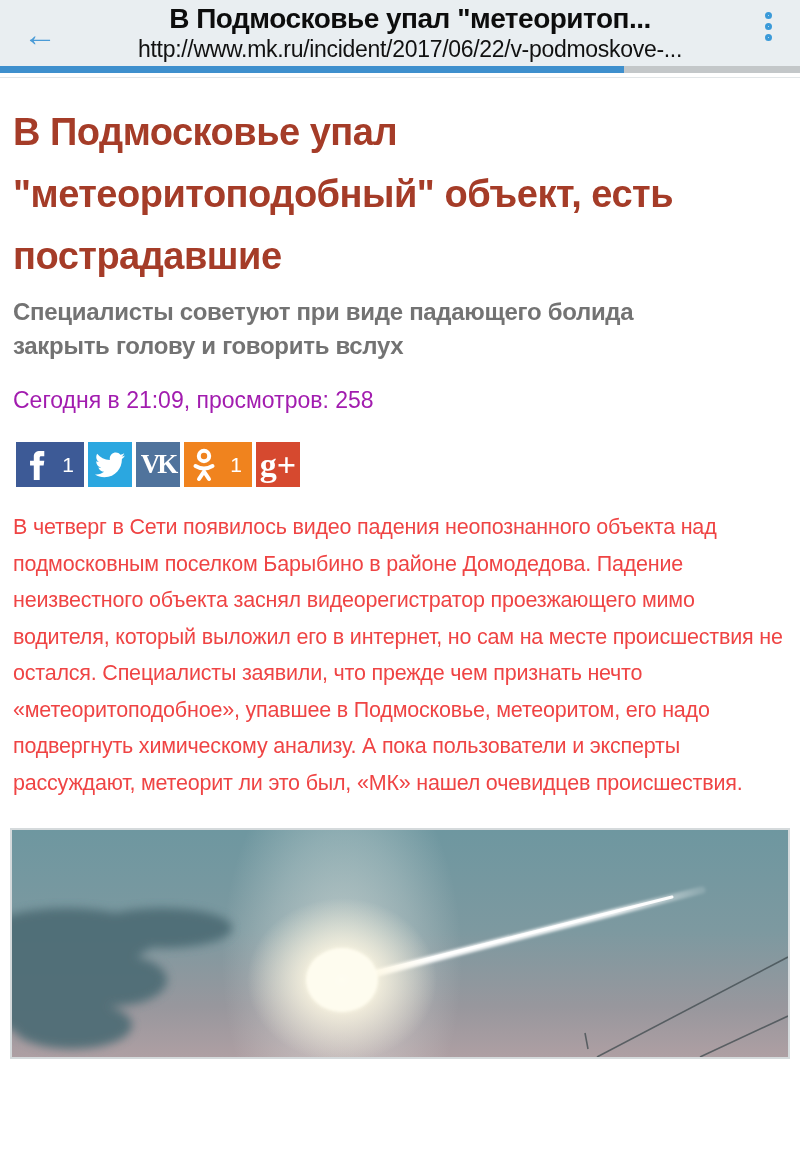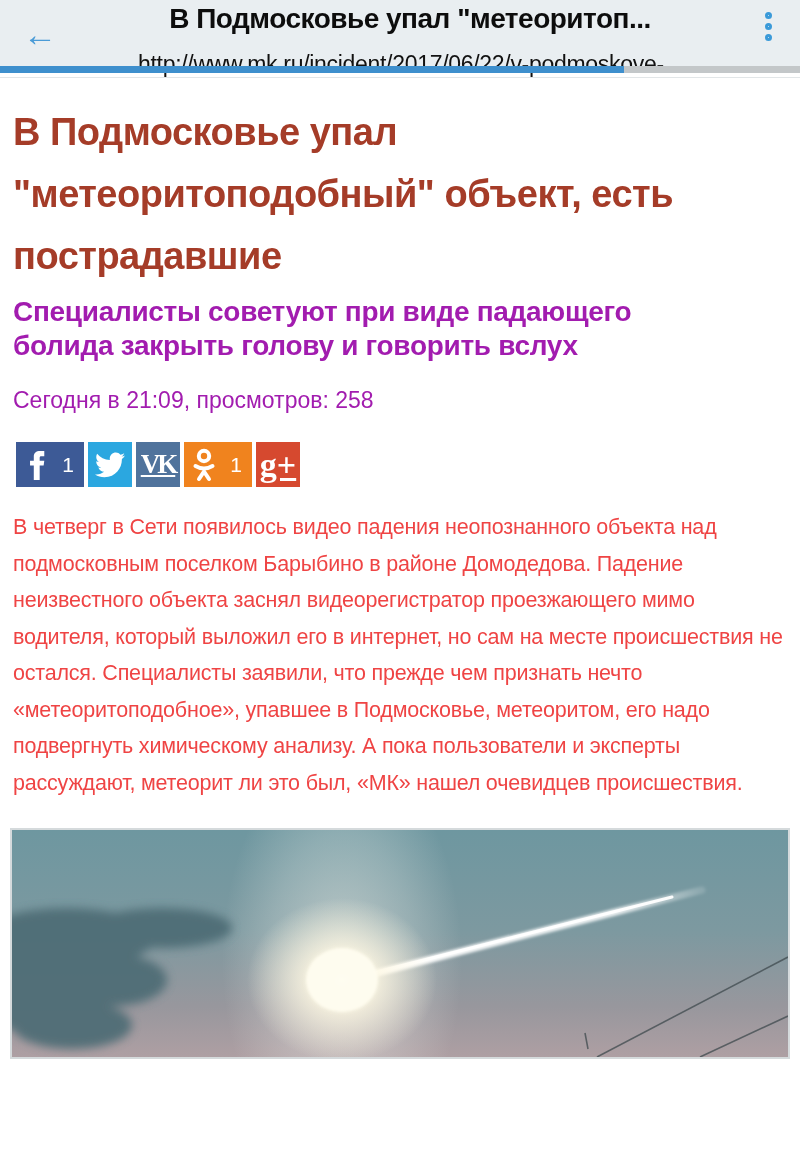--- a/index.html
+++ b/index.html
@@ -4,21 +4,21 @@
 <style>
   * { margin:0; padding:0; box-sizing:border-box; }
   body { font-family:"Liberation Sans", sans-serif; background:#777; }
   .screen { width:800px; height:1159px; margin:0 auto; background:#fff; overflow:hidden; position:relative; }
 
   
   .browser-bar { position:relative; height:73px; background:#e9eef1; }
   .back-btn { position:absolute; left:18px; top:14px; width:44px; height:40px; color:#4a9bd7; font-size:34px; line-height:40px; text-align:center; cursor:pointer; }
   .bar-center { position:absolute; left:70px; right:50px; top:0; text-align:center; }
   .b-title { font-size:28px; font-weight:bold; color:#0d0d0d; letter-spacing:-0.5px; margin-top:3px; white-space:nowrap; overflow:hidden; }
-  .b-url { font-size:23px; color:#111; letter-spacing:-0.3px; margin-top:16px; white-space:nowrap; overflow:hidden; }
+  .b-url { font-size:23px; color:#111; letter-spacing:-0.3px; margin-top:1px; white-space:nowrap; overflow:hidden; }
   .dots-btn { position:absolute; right:22px; top:12px; width:20px; cursor:pointer; }
   .dot { width:7px; height:7px; border:3px solid #3a9ad9; border-radius:50%; margin:0 auto 4px auto; background:transparent; }
   .progress-track { position:absolute; left:0; bottom:0; width:100%; height:7px; background:#c3c7c9; }
   .progress-fill { height:100%; width:0; background:#3e8fcd; }
   .chrome-gap { height:5px; background:#fff; border-bottom:1px solid #e2e6e8; }
 
   
   .site-header { height:99px; display:flex; align-items:center; border-bottom:1px solid #ececec; background:#fff; }
   .logo { font-family:"Liberation Serif", serif; font-style:italic; font-weight:bold; font-size:72px; line-height:92px; margin-left:14px; white-space:nowrap; cursor:pointer; }
   .logo-mk { color:#2766ad; }
@@ -27,26 +27,26 @@
   .nav-btn { display:table; color:#fff; letter-spacing:2px; cursor:pointer; }
   .nav-btn.news { font-size:15px; padding:5px 15px 4px 15px; }
   .nav-btn.fresh { font-size:17px; padding:6px 15px 5px 15px; margin-top:6px; }
   .spacer { flex:1; }
   .burger { width:58px; height:46px; background:#42484e; border-radius:6px; margin-right:16px; padding-top:9px; cursor:pointer; }
   .burger span { display:block; width:34px; height:5px; background:#fff; border-radius:1px; margin:0 auto 4.5px auto; }
 
   
   .article { padding:0 13px; }
   .a-title { margin-top:23px; font-size:38px; line-height:62px; font-weight:bold; letter-spacing:-0.5px; color:#a53c28; max-width:680px; }
-  .a-sub { margin-top:8px; font-size:28px; line-height:34px; font-weight:bold; letter-spacing:-0.3px; color:#a21caf; max-width:710px; }
+  .a-sub { margin-top:8px; font-size:24px; line-height:34px; font-weight:bold; letter-spacing:-0.3px; color:#737373; max-width:710px; }
   .a-meta { margin-top:24px; font-size:23px; color:#a21caf; }
 
   .share-row { margin-top:28px; margin-left:3px; display:flex; gap:4px; }
   .share-btn { height:45px; display:flex; align-items:center; justify-content:center; color:#fff; cursor:pointer; }
-  .share-btn.sq { width:44px;text-decoration:underline; }
+  .share-btn.sq { width:44px; }
   .share-btn.wide { width:68px; justify-content:space-between; padding:0 10px 0 8px; }
   .share-count { font-size:21px; color:#fff; }
   .share-btn svg { display:block; }
   .gplus-glyph { font-family:"Liberation Serif", serif; font-size:34px; font-weight:bold; line-height:45px; }
   .vk-glyph { font-family:"Liberation Serif", serif; font-size:27px; font-weight:bold; letter-spacing:-3px; }
 
   .a-body { margin-top:22px; font-size:21.5px; line-height:36.5px; letter-spacing:-0.2px; color:#ef4444; max-width:772px; }
 
   
   .a-figure { margin:27px 10px 0 10px; height:231px; border:2px solid #d5dadc; background:#7d99a0; }

